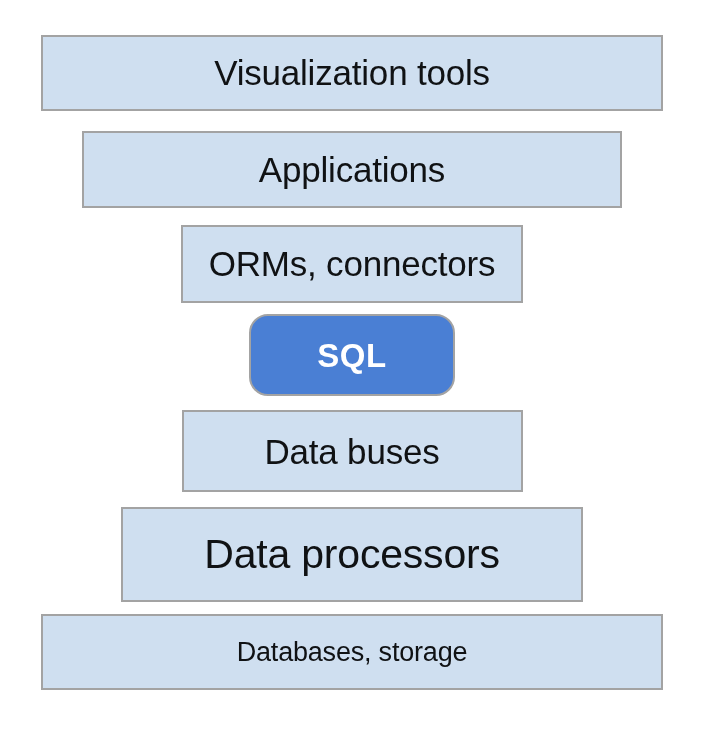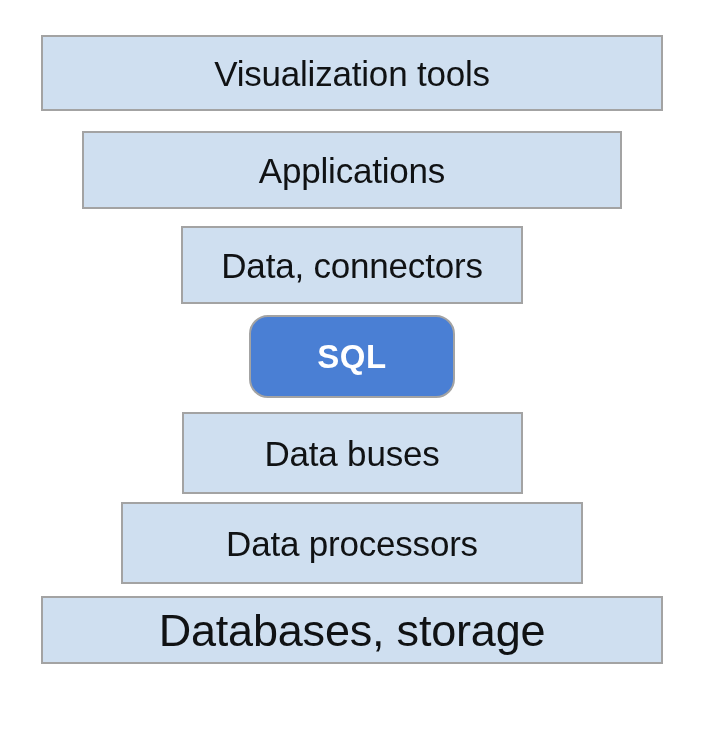--- a/index.html
+++ b/index.html
@@ -51,22 +51,22 @@
   }
 
   
   .layer-viz        { width: 622px; height: 76px;  margin-top: 35px; font-size: 35px; }
   .layer-apps       { width: 540px; height: 78px;  margin-top: 20px; font-size: 35px; }
   .layer-orms       { width: 342px; height: 78px;  margin-top: 17px; font-size: 35px; }
   .layer-sql        { width: 206px; height: 83px;  margin-top: 11px; font-size: 33px;
                       background: #4a7fd4; color: #ffffff; font-weight: bold;
                       letter-spacing: 0.5px; border-radius: 19px; }
   .layer-buses      { width: 341px; height: 82px;  margin-top: 14px; font-size: 35px; }
-  .layer-processors { width: 462px; height: 82px;  margin-top: 8px; font-size: 35px; }
-  .layer-databases  { width: 622px; height: 68px;  margin-top: 12px; font-size: 45px; justify-content: center; }
+  .layer-processors { width: 462px; height: 96px;  margin-top: 15px; font-size: 41px; }
+  .layer-databases  { width: 622px; height: 76px;  margin-top: 12px; font-size: 27px; justify-content: center; }
 
   .caption {
     position: absolute;
     left: 0;
     top: 703px;
     width: 704px;
     text-align: center;
     font-size: 16px;
     font-weight: bold;
     color: #8c8c8c;
@@ -82,21 +82,21 @@
 
     <div class="layer layer-viz">
       <span class="layer-label">Visualization tools</span>
     </div>
 
     <div class="layer layer-apps">
       <span class="layer-label">Applications</span>
     </div>
 
     <div class="layer layer-orms">
-      <span class="layer-label">Data, connectors</span>
+      <span class="layer-label">ORMs, connectors</span>
     </div>
 
     <div class="layer layer-sql">
       <span class="layer-label">SQL</span>
     </div>
 
     <div class="layer layer-buses">
       <span class="layer-label">Data buses</span>
     </div>
 

